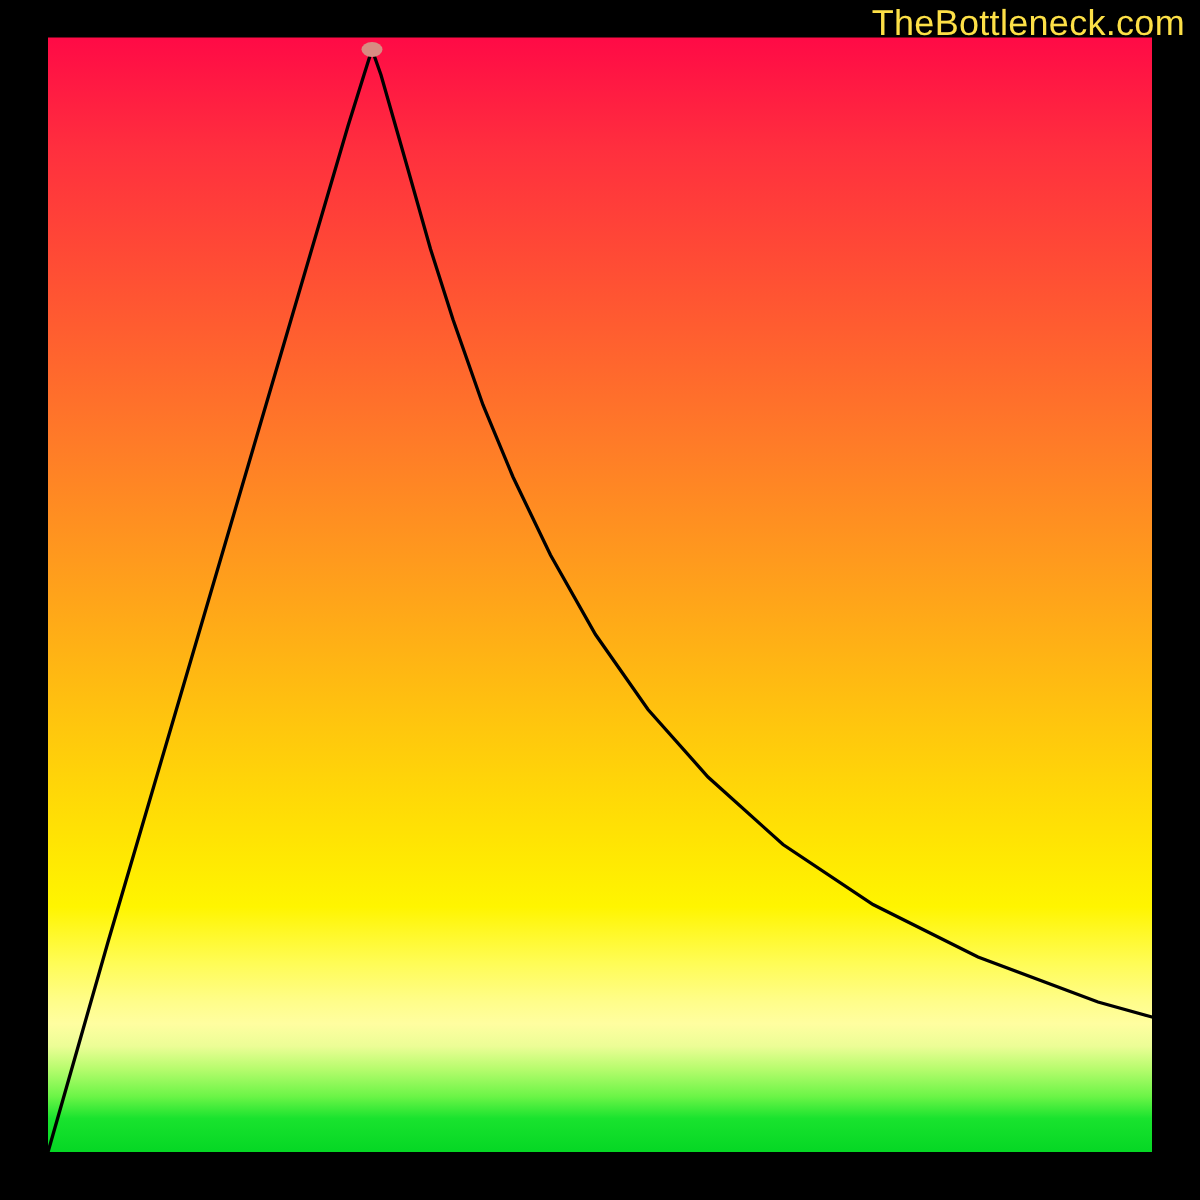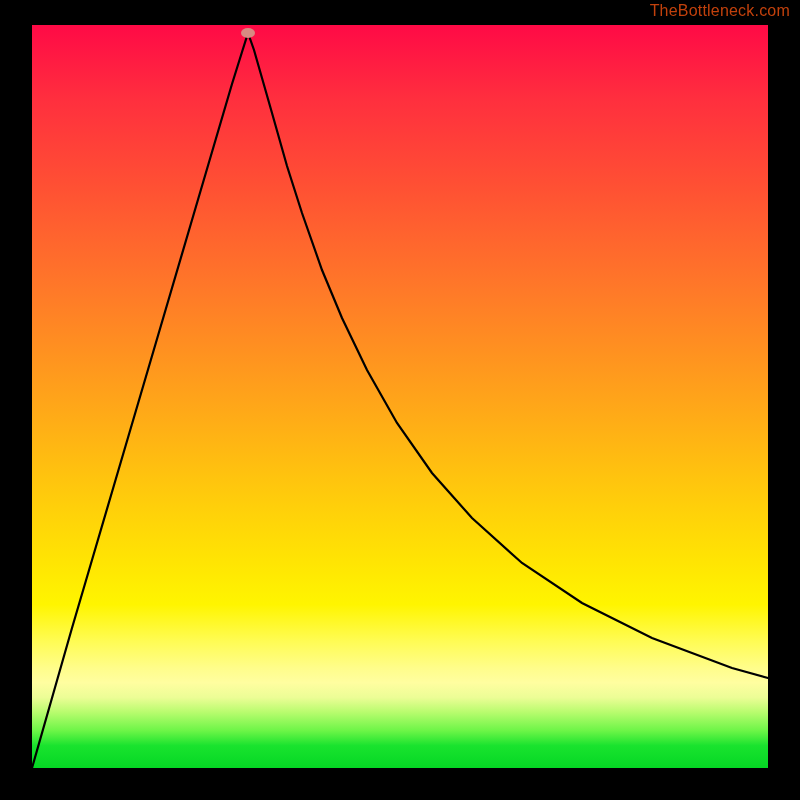--- a/index.html
+++ b/index.html
@@ -43,22 +43,22 @@
       #b8fc6e 92.5%,
       #6cf547 95%,
       #19e32e 97%,
       #05d724 100%
     );
   }
   .watermark {
     position: absolute;
     top: 2px;
     right: 10px;
-    color: #c2410c;
-    font-size: 16px;
+    color: #fde047;
+    font-size: 24px;
     font-weight: 500;
     letter-spacing: 0.2px;
     user-select: none;
   }
   svg.curve {
     position: absolute;
     left: 0;
     top: 0;
     width: 736px;
     height: 743px;

